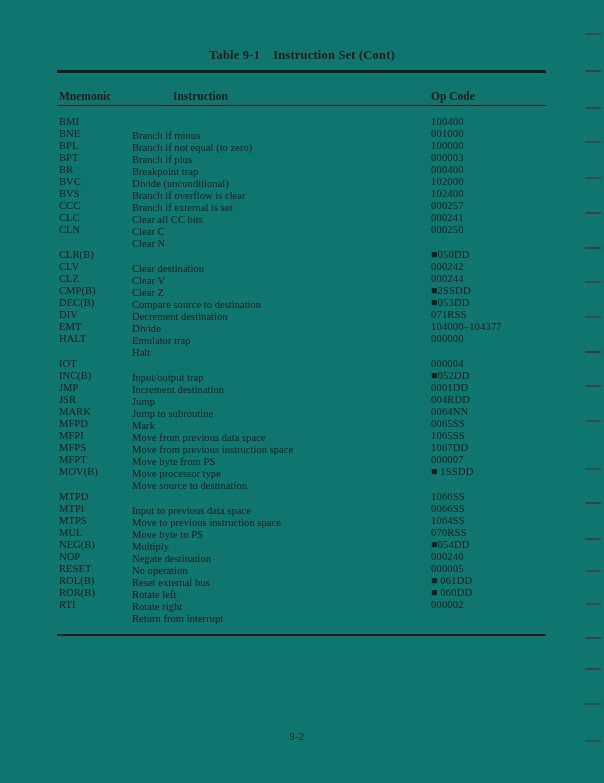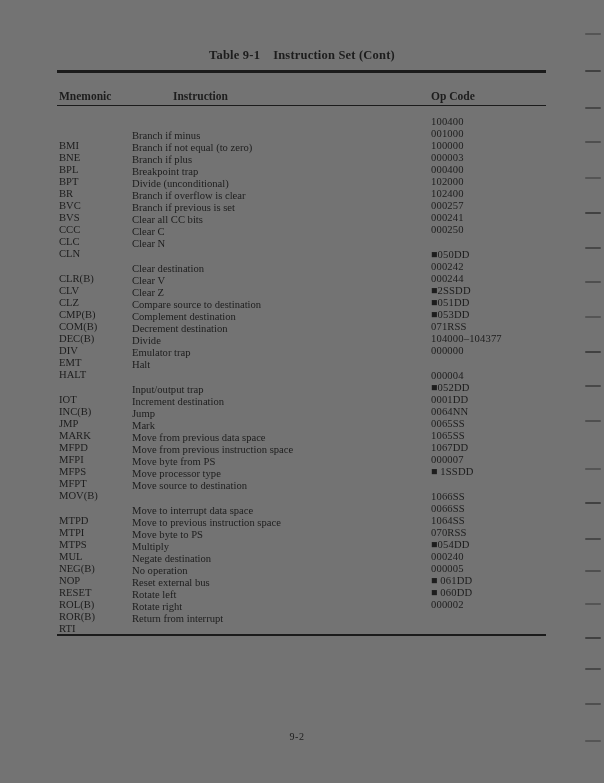--- a/index.html
+++ b/index.html
@@ -1,19 +1,19 @@
 <!DOCTYPE html>
 <html><head>
 <meta charset="utf-8">
 <style>
   html,body{margin:0;padding:0;background:#e8e8e8;}
   .page{
     position:relative;
     width:604px;height:783px;
-    background:#737373;
+    background:#0f766e;
     font-family:"Liberation Serif", serif;
     color:#1d1d1d;
     overflow:hidden;
   }
   .caption{
     position:absolute;top:48px;left:0;width:604px;
     text-align:center;font-weight:bold;font-size:12.5px;
     letter-spacing:0.2px;white-space:nowrap;
   }
   .cap-gap{display:inline-block;width:13px;}
@@ -27,21 +27,21 @@
   }
   .col-mnem{position:absolute;left:59px;}
   .col-instr{position:absolute;left:132px;margin-left:41px;}
   .col-op{position:absolute;left:431px;text-align:center;}
   .tbody{
     position:absolute;top:116px;left:0;width:604px;
     font-size:10.6px;
   }
   .group{margin-bottom:13px;}
   .row{position:relative;height:12px;line-height:12px;white-space:nowrap;}
-  .c-mnem{position:absolute;left:59px;margin-top:24px;}
+  .c-mnem{position:absolute;left:59px;}
   .c-instr{position:absolute;left:132px;margin-top:14px;}
   .c-op{position:absolute;left:431px;letter-spacing:0.15px;}
   .pageno{
     position:absolute;top:731px;left:0;width:594px;
     text-align:center;font-size:10px;letter-spacing:0.5px;
   }
   .margin-mark{
     position:absolute;left:585px;width:16px;height:2px;
     border-radius:1px;
   }
@@ -92,21 +92,21 @@
           <span class="c-instr">Divide (unconditional)</span>
           <span class="c-op">000400</span>
         </div>
         <div class="row">
           <span class="c-mnem">BVC</span>
           <span class="c-instr">Branch if overflow is clear</span>
           <span class="c-op">102000</span>
         </div>
         <div class="row">
           <span class="c-mnem">BVS</span>
-          <span class="c-instr">Branch if previous is set</span>
+          <span class="c-instr">Branch if external is set</span>
           <span class="c-op">102400</span>
         </div>
         <div class="row">
           <span class="c-mnem">CCC</span>
           <span class="c-instr">Clear all CC bits</span>
           <span class="c-op">000257</span>
         </div>
         <div class="row">
           <span class="c-mnem">CLC</span>
           <span class="c-instr">Clear C</span>
@@ -133,25 +133,20 @@
           <span class="c-mnem">CLZ</span>
           <span class="c-instr">Clear Z</span>
           <span class="c-op">000244</span>
         </div>
         <div class="row">
           <span class="c-mnem">CMP(B)</span>
           <span class="c-instr">Compare source to destination</span>
           <span class="c-op">■2SSDD</span>
         </div>
         <div class="row">
-          <span class="c-mnem">COM(B)</span>
-          <span class="c-instr">Complement destination</span>
-          <span class="c-op">■051DD</span>
-        </div>
-        <div class="row">
           <span class="c-mnem">DEC(B)</span>
           <span class="c-instr">Decrement destination</span>
           <span class="c-op">■053DD</span>
         </div>
         <div class="row">
           <span class="c-mnem">DIV</span>
           <span class="c-instr">Divide</span>
           <span class="c-op">071RSS</span>
         </div>
         <div class="row">
@@ -175,20 +170,25 @@
           <span class="c-mnem">INC(B)</span>
           <span class="c-instr">Increment destination</span>
           <span class="c-op">■052DD</span>
         </div>
         <div class="row">
           <span class="c-mnem">JMP</span>
           <span class="c-instr">Jump</span>
           <span class="c-op">0001DD</span>
         </div>
         <div class="row">
+          <span class="c-mnem">JSR</span>
+          <span class="c-instr">Jump to subroutine</span>
+          <span class="c-op">004RDD</span>
+        </div>
+        <div class="row">
           <span class="c-mnem">MARK</span>
           <span class="c-instr">Mark</span>
           <span class="c-op">0064NN</span>
         </div>
         <div class="row">
           <span class="c-mnem">MFPD</span>
           <span class="c-instr">Move from previous data space</span>
           <span class="c-op">0065SS</span>
         </div>
         <div class="row">
@@ -208,21 +208,21 @@
         </div>
         <div class="row">
           <span class="c-mnem">MOV(B)</span>
           <span class="c-instr">Move source to destination</span>
           <span class="c-op">■ 1SSDD</span>
         </div>
       </div>
       <div class="group">
         <div class="row">
           <span class="c-mnem">MTPD</span>
-          <span class="c-instr">Move to interrupt data space</span>
+          <span class="c-instr">Input to previous data space</span>
           <span class="c-op">1066SS</span>
         </div>
         <div class="row">
           <span class="c-mnem">MTPI</span>
           <span class="c-instr">Move to previous instruction space</span>
           <span class="c-op">0066SS</span>
         </div>
         <div class="row">
           <span class="c-mnem">MTPS</span>
           <span class="c-instr">Move byte to PS</span>

